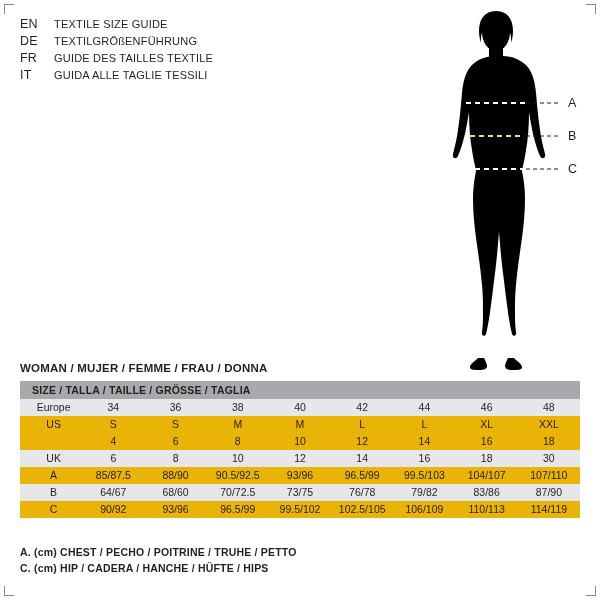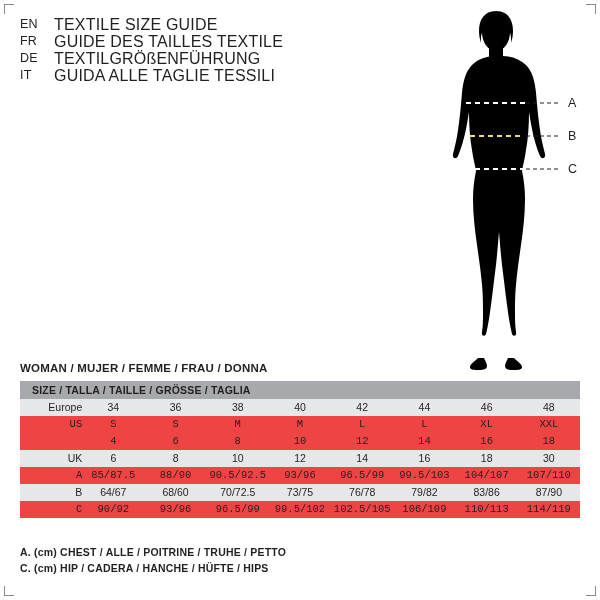--- a/index.html
+++ b/index.html
@@ -35,21 +35,21 @@
     line-height: 17px;
   }
   .lang-code {
     width: 34px;
     font-size: 12.5px;
     letter-spacing: 0.2px;
     color: #231f20;
     flex: 0 0 34px;
   }
   .lang-text {
-    font-size: 16px;
+    font-size: 11px;
     letter-spacing: 0.2px;
     color: #231f20;
     white-space: nowrap;
   }
 
   
   .figure-wrap {
     position: absolute;
     top: 6px;
     left: 400px;
@@ -97,39 +97,38 @@
   }
   table.size-table td {
     height: 17px;
     padding: 0;
     text-align: center;
     vertical-align: middle;
     font-size: 10.5px;
     line-height: 17px;
   }
   table.size-table td.label {
-    text-align: right;
+    text-align: center;
     padding-left: 5px;
     width: 85px;
   }
   tr.header-row td {
     background: #a7a9ac;
     font-weight: bold;
     text-align: left;
     padding-left: 12px;
     letter-spacing: 0.2px;
     height: 18px;
     line-height: 18px;
   }
   tr.shaded td {
     background: #e6e7e8;
   }
   tr.plain td {
-    background: #ef4444;
-    font-family: Liberation Mono, monospace;
+    background: #eab308;
   }
 
   
   .footnotes {
     position: absolute;
     top: 544px;
     left: 20px;
     width: 520px;
   }
   .footnote {
@@ -164,26 +163,26 @@
   <div class="corner tr"></div>
   <div class="corner bl"></div>
   <div class="corner br"></div>
 
   <div class="lang-block">
     <div class="lang-row">
       <span class="lang-code">EN</span>
       <span class="lang-text">TEXTILE SIZE GUIDE</span>
     </div>
     <div class="lang-row">
+      <span class="lang-code">DE</span>
+      <span class="lang-text">TEXTILGRÖßENFÜHRUNG</span>
+    </div>
+    <div class="lang-row">
       <span class="lang-code">FR</span>
       <span class="lang-text">GUIDE DES TAILLES TEXTILE</span>
-    </div>
-    <div class="lang-row">
-      <span class="lang-code">DE</span>
-      <span class="lang-text">TEXTILGRÖßENFÜHRUNG</span>
     </div>
     <div class="lang-row">
       <span class="lang-code">IT</span>
       <span class="lang-text">GUIDA ALLE TAGLIE TESSILI</span>
     </div>
   </div>
 
   <div class="figure-wrap">
     <svg width="190" height="370" viewBox="0 0 190 370">
       <g fill="#000000">
@@ -339,17 +338,17 @@
           <td>102.5/105</td>
           <td>106/109</td>
           <td>110/113</td>
           <td>114/119</td>
         </tr>
       </tbody>
     </table>
   </div>
 
   <div class="footnotes">
-    <div class="footnote">A. (cm) CHEST / ALLE / POITRINE / TRUHE / PETTO</div>
+    <div class="footnote">A. (cm) CHEST / PECHO / POITRINE / TRUHE / PETTO</div>
     <div class="footnote">C. (cm) HIP / CADERA / HANCHE / HÜFTE / HIPS</div>
   </div>
 
 </div>
 
 </body></html>

